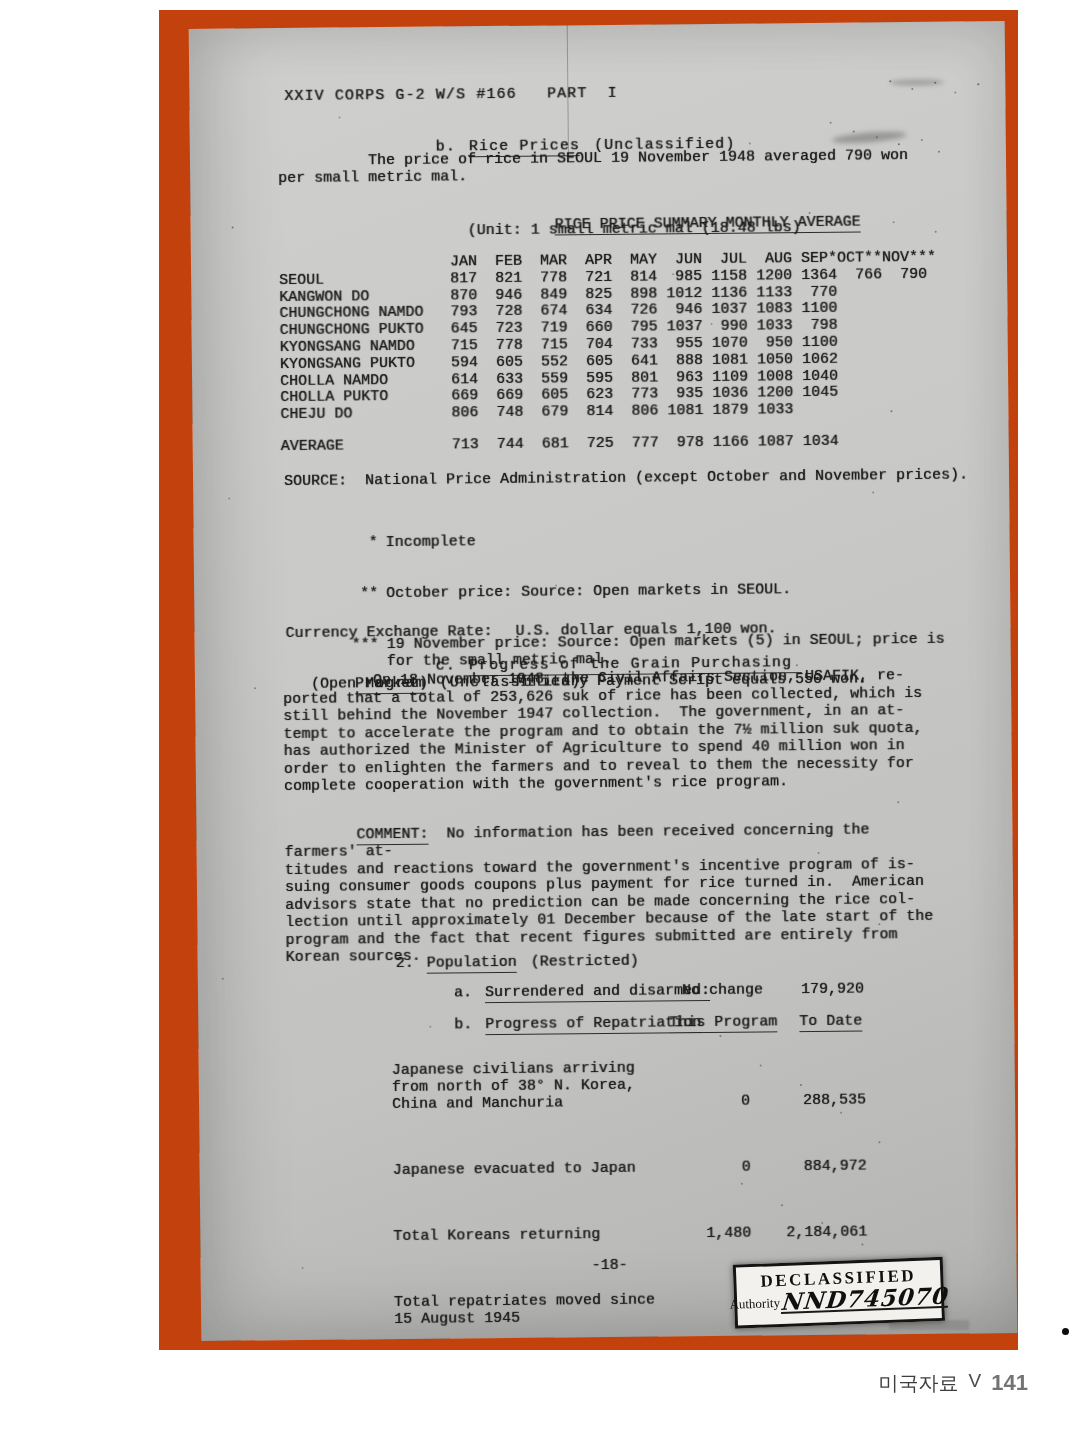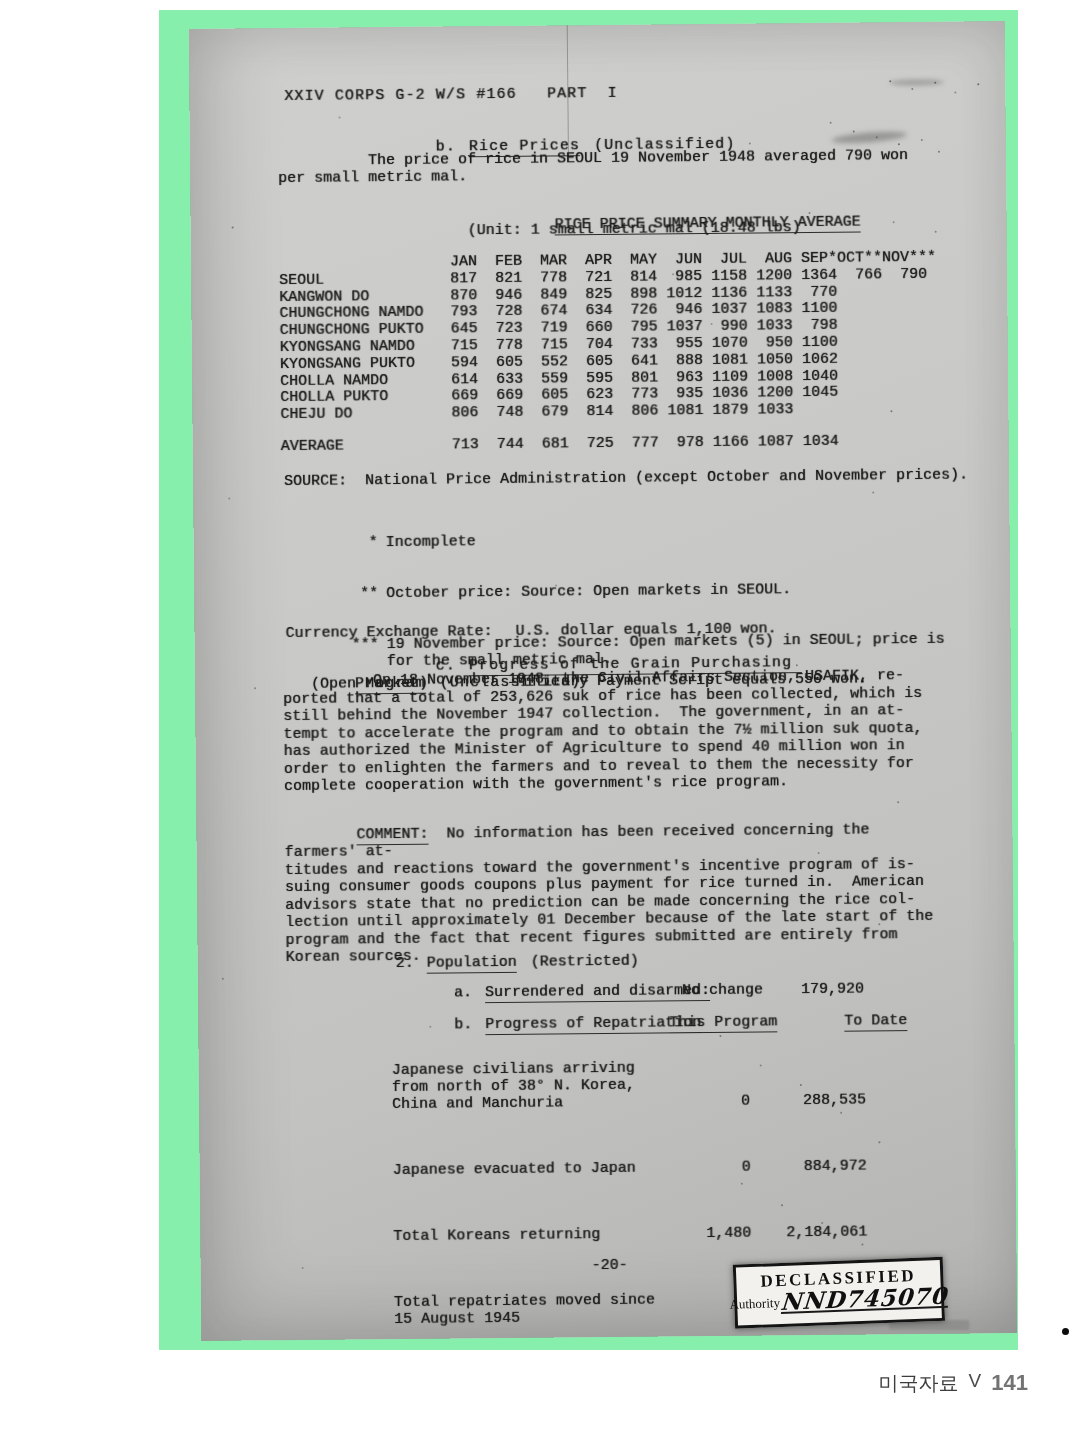--- a/index.html
+++ b/index.html
@@ -2,21 +2,21 @@
 <html><head>
 <meta charset="utf-8">
 <style>
   html,body{margin:0;padding:0;}
   body{
     width:1080px;height:1439px;position:relative;background:#ffffff;overflow:hidden;
     font-family:"Liberation Mono","DejaVu Sans Mono",monospace;
   }
   .photo{
     position:absolute;left:159px;top:10px;width:859px;height:1340px;
-    background:#86efac;overflow:hidden;
+    background:#c2410c;overflow:hidden;
   }
   .paper{
     position:absolute;left:36px;top:15px;width:816px;height:1312px;
     background:linear-gradient(160deg,#cfcfcd 0%,#c9c9c7 40%,#c2c2c0 70%,#b3b3b1 100%);
     transform:rotate(-0.55deg);
     box-shadow:inset 25px -18px 70px rgba(0,0,0,.16), inset -8px 12px 45px rgba(0,0,0,.07);
   }
   .typed{
     position:absolute;inset:0;color:#1b1b1b;font-size:15px;line-height:17px;
     text-shadow:0 0 1px rgba(25,25,25,.65), .4px .4px 0 rgba(45,45,45,.35);
@@ -187,21 +187,21 @@
 
       <div class="blk" style="left:126px;top:911px;">
         <span class="lead">2.</span><span class="ul">Population</span><span class="tail">(Restricted)</span>
       </div>
 
       <div class="blk" style="left:184px;top:941px;width:560px;">
         <span class="lead">a.</span><span class="ul">Surrendered and disarmed:</span><span style="position:absolute;left:300px;">No change</span><span style="position:absolute;left:366px;width:116px;text-align:right;">179,920</span>
       </div>
 
       <div class="blk" style="left:184px;top:973px;width:560px;">
-        <span class="lead">b.</span><span class="ul">Progress of Repatriation</span><span class="colhead ul" style="position:absolute;left:287px;">This Program</span><span class="colhead ul" style="position:absolute;left:417px;margin-left:45px;">To Date</span>
+        <span class="lead">b.</span><span class="ul">Progress of Repatriation</span><span class="colhead ul" style="position:absolute;left:287px;">This Program</span><span class="colhead ul" style="position:absolute;left:417px;">To Date</span>
       </div>
 
       <div class="blk" style="left:193px;top:1001px;width:560px;">
         <div class="pop-entry">
           <span class="pop-label">Japanese civilians arriving
 from north of 38° N. Korea,
 China and Manchuria</span>
           <span class="pop-c1">0</span>
           <span class="pop-c2">288,535</span>
         </div>
@@ -217,21 +217,21 @@
         </div>
         <div class="pop-entry">
           <span class="pop-label">Total repatriates moved since
 15 August 1945</span>
           <span class="pop-c1"></span>
           <span class="pop-c2">3,071,520</span>
         </div>
         
       </div>
 
-      <div class="blk" style="left:391px;top:1232px;">-20-</div>
+      <div class="blk" style="left:391px;top:1232px;">-18-</div>
     </div>
 
     <div class="stamp">
       <div class="stamp-l1">DECLASSIFIED</div>
       <div class="stamp-l2">
         <span class="stamp-auth">Authority</span>
         <span class="stamp-hand">NND745070</span>
       </div>
     </div>
   </div>

